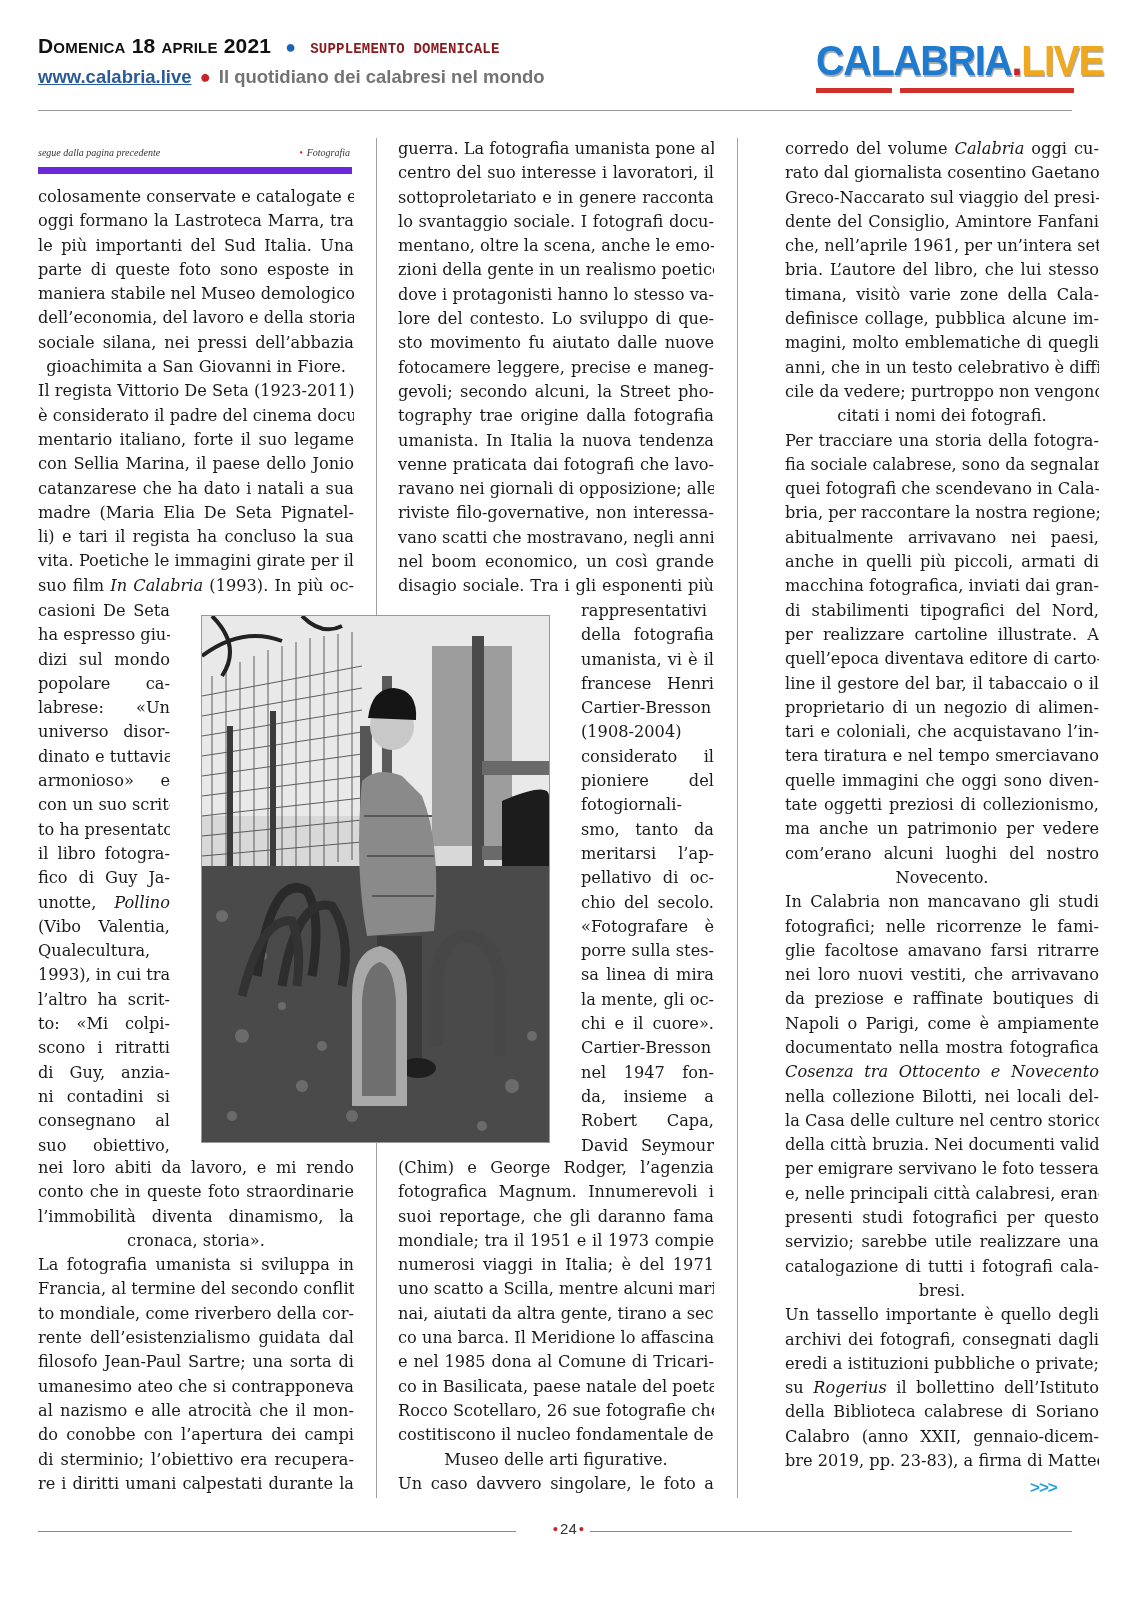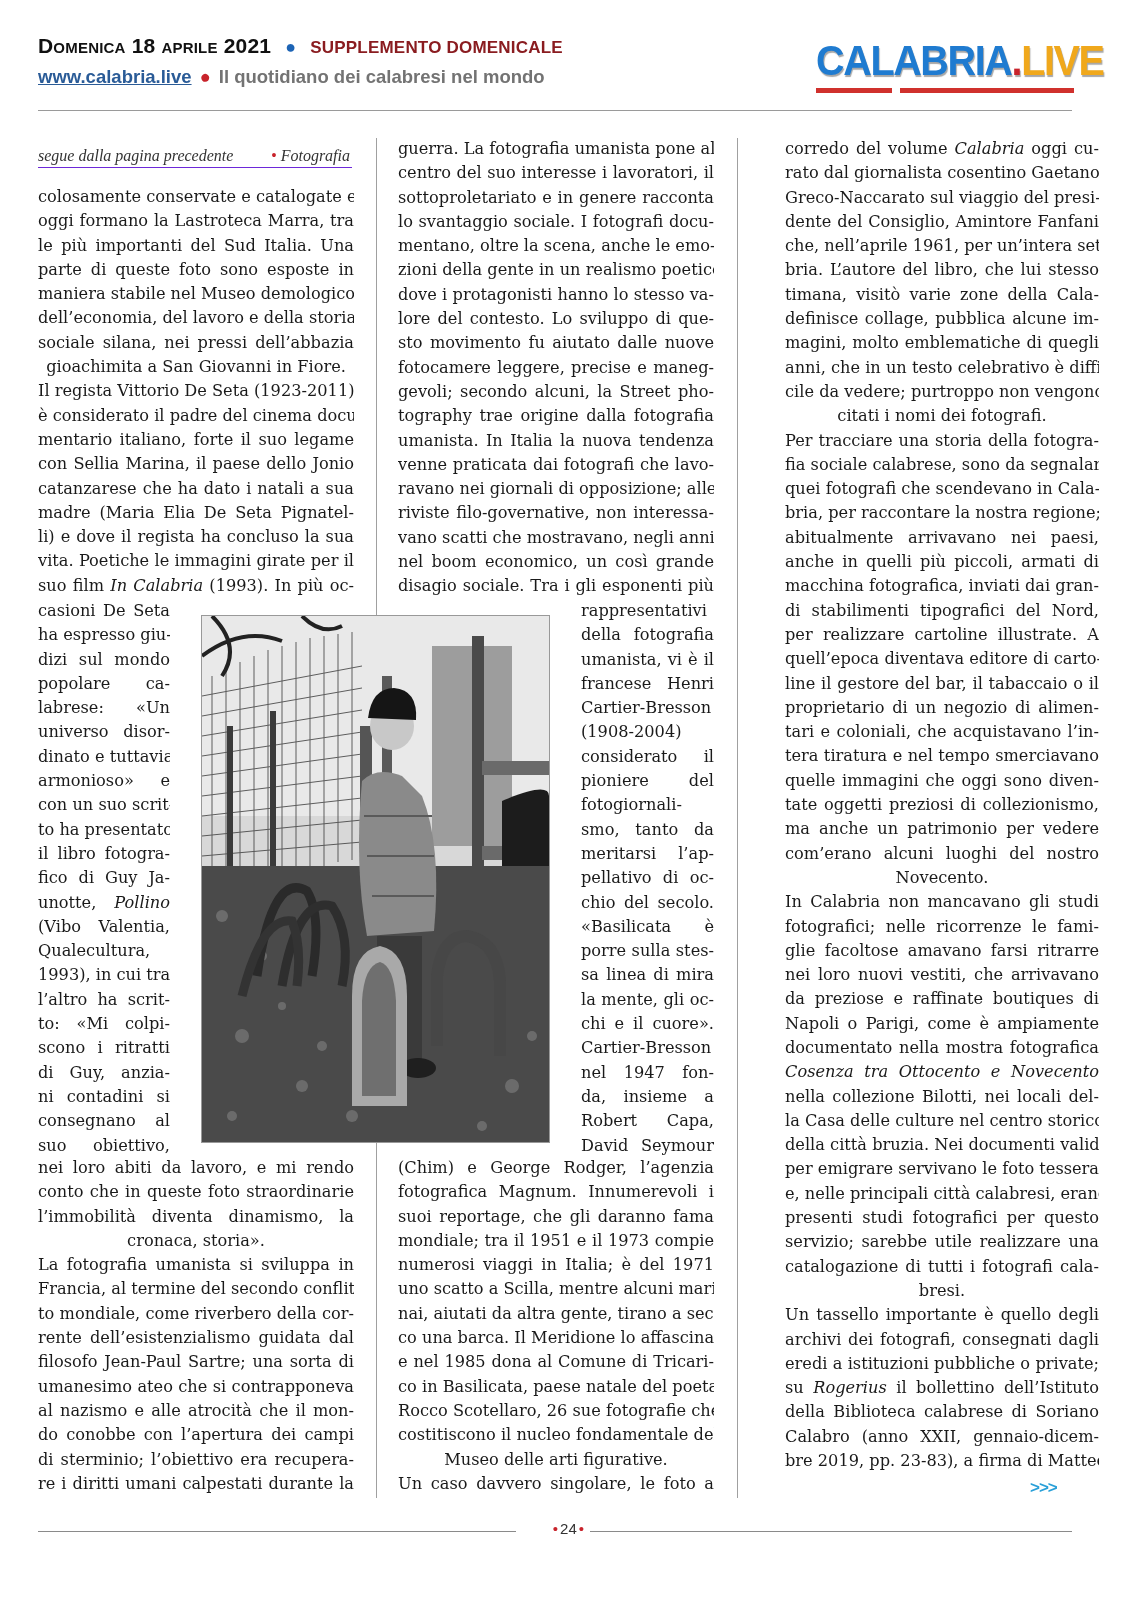--- a/index.html
+++ b/index.html
@@ -2,21 +2,21 @@
 <html><head>
 <meta charset="utf-8">
 <style>
   html, body { margin:0; padding:0; background:#ffffff; }
   body { width:1131px; height:1600px; position:relative; overflow:hidden; font-family:"DejaVu Serif", serif; color:#1a1a1a; }
 
   
   .hdr-line1 { position:absolute; left:38px; top:34px; font-family:"Liberation Sans", sans-serif; font-weight:bold; font-size:19px; letter-spacing:0.2px; white-space:nowrap; }
   .hdr-date { color:#111; font-variant:small-caps; font-size:21px; }
   .hdr-dot-blue { color:#1d64b5; margin:0 14px; font-size:18px; }
-  .hdr-supp { color:#8a1c20; font-size:17px; }
+  .hdr-supp { color:#8a1c20; font-size:14px;font-family:Liberation Mono, monospace; }
   .hdr-line2 { position:absolute; left:38px; top:66px; font-family:"Liberation Sans", sans-serif; font-weight:bold; font-size:18.5px; white-space:nowrap; }
   .hdr-url { color:#2a5b97; text-decoration:underline; }
   .hdr-dot-red { color:#c8232b; margin:0 8px; }
   .hdr-tag { color:#737373; }
 
   .logo { position:absolute; left:816px; top:36px; width:260px; height:56px; }
   .logo-text { font-family:"Liberation Sans", sans-serif; font-weight:bold; font-size:43px; letter-spacing:-1.5px; transform:scaleX(0.92); transform-origin:left; white-space:nowrap; text-shadow:1px 2px 1px rgba(0,0,0,0.35); }
   .logo-cal { color:#1f7bd0; }
   .logo-dot { color:#c8232b; }
   .logo-live { color:#f0a81c; }
@@ -25,21 +25,21 @@
 
   .top-rule { position:absolute; left:38px; top:110px; width:1034px; height:1px; background:#9a9a9a; }
 
   
   .col { position:absolute; font-size:16.2px; line-height:24.3px; text-align:justify; hyphens:none; }
   .col3 { left:757px; top:137px; width:314px;margin-left:28px; }
   .vdiv { position:absolute; width:1px; background:#a0a0a0; }
   .vd1 { left:376px; top:138px; height:1360px; }
   .vd2 { left:737px; top:138px; height:1360px; }
 
-  .kicker { position:absolute; left:38px; top:145px; width:314px; height:22px; border-bottom:1px solid #6d28d9; font-style:italic; font-size:16px; color:#333; font-family:"Liberation Serif", serif; }
+  .kicker { position:absolute; left:38px; top:145px; width:314px; height:22px; border-bottom:7px solid #6d28d9; font-style:italic; font-size:10px; color:#333; font-family:"Liberation Serif", serif; }
   .kicker .left { position:absolute; left:0; top:2px; }
   .kicker .right { position:absolute; right:2px; top:2px; }
   .kicker .dot { color:#c8232b; margin-right:4px; }
   .photo { position:absolute; left:201px; top:615px; width:347px; height:526px; background:#777; overflow:hidden; border:1px solid #999; }
 
   .narrow1 { position:absolute; left:38px; width:132px; top:599px; font-size:16.2px; line-height:24.3px; text-align:justify; }
   .wide1b { position:absolute; left:38px; width:316px; top:1156px; font-size:16.2px; line-height:24.3px; text-align:justify; }
   .col1top { position:absolute; left:38px; width:316px; top:185px; font-size:16.2px; line-height:24.3px; text-align:justify; }
 
   .col2top { position:absolute; left:398px; width:316px; top:137px; font-size:16.2px; line-height:24.3px; text-align:justify; }
@@ -89,21 +89,21 @@
     <span class="jline">maniera stabile nel Museo demologico</span>
     <span class="jline">dell’economia, del lavoro e della storia</span>
     <span class="jline">sociale silana, nei pressi dell’abbazia</span>
     <span class="jlast">gioachimita a San Giovanni in Fiore.</span>
     <span class="jline">Il regista Vittorio De Seta (1923-2011)</span>
     <span class="jline">è considerato il padre del cinema docu-</span>
     <span class="jline">mentario italiano, forte il suo legame</span>
     <span class="jline">con Sellia Marina, il paese dello Jonio</span>
     <span class="jline">catanzarese che ha dato i natali a sua</span>
     <span class="jline">madre (Maria Elia De Seta Pignatel-</span>
-    <span class="jline">li) e dove il regista ha concluso la sua</span>
+    <span class="jline">li) e tari il regista ha concluso la sua</span>
     <span class="jline">vita. Poetiche le immagini girate per il</span>
     <span class="jline"><span>suo film </span><em>In Calabria</em><span> (1993). In più oc-</span></span>
   </div>
 <div class="narrow1" id="c1narrow">
     <span class="jline">casioni De Seta</span>
     <span class="jline">ha espresso giu-</span>
     <span class="jline">dizi sul mondo</span>
     <span class="jline">popolare ca-</span>
     <span class="jline">labrese: «Un</span>
     <span class="jline">universo disor-</span>
@@ -237,21 +237,21 @@
     <span class="jline">francese Henri</span>
     <span class="jline">Cartier-Bresson</span>
     <span class="jline">(1908-2004)</span>
     <span class="jline">considerato il</span>
     <span class="jline">pioniere del</span>
     <span class="jline">fotogiornali-</span>
     <span class="jline">smo, tanto da</span>
     <span class="jline">meritarsi l’ap-</span>
     <span class="jline">pellativo di oc-</span>
     <span class="jline">chio del secolo.</span>
-    <span class="jline">«Basilicata è</span>
+    <span class="jline">«Fotografare è</span>
     <span class="jline">porre sulla stes-</span>
     <span class="jline">sa linea di mira</span>
     <span class="jline">la mente, gli oc-</span>
     <span class="jline">chi e il cuore».</span>
     <span class="jline">Cartier-Bresson</span>
     <span class="jline">nel 1947 fon-</span>
     <span class="jline">da, insieme a</span>
     <span class="jline">Robert Capa,</span>
     <span class="jline">David Seymour</span>
   </div>

